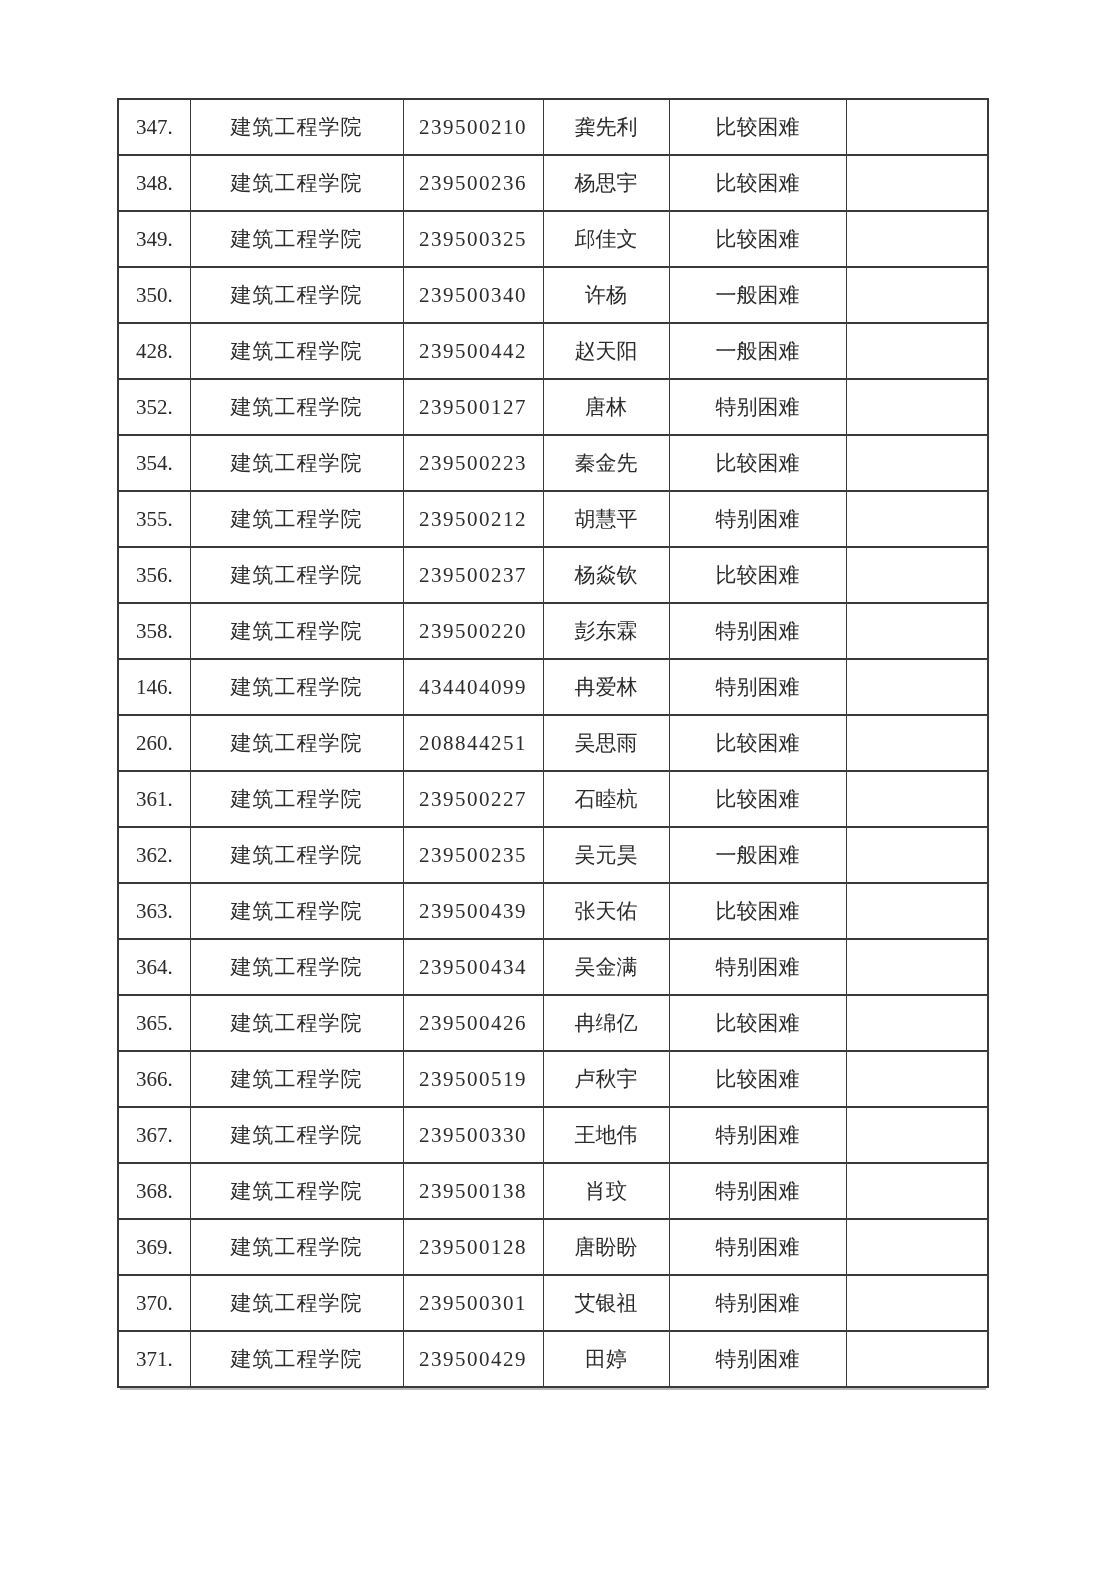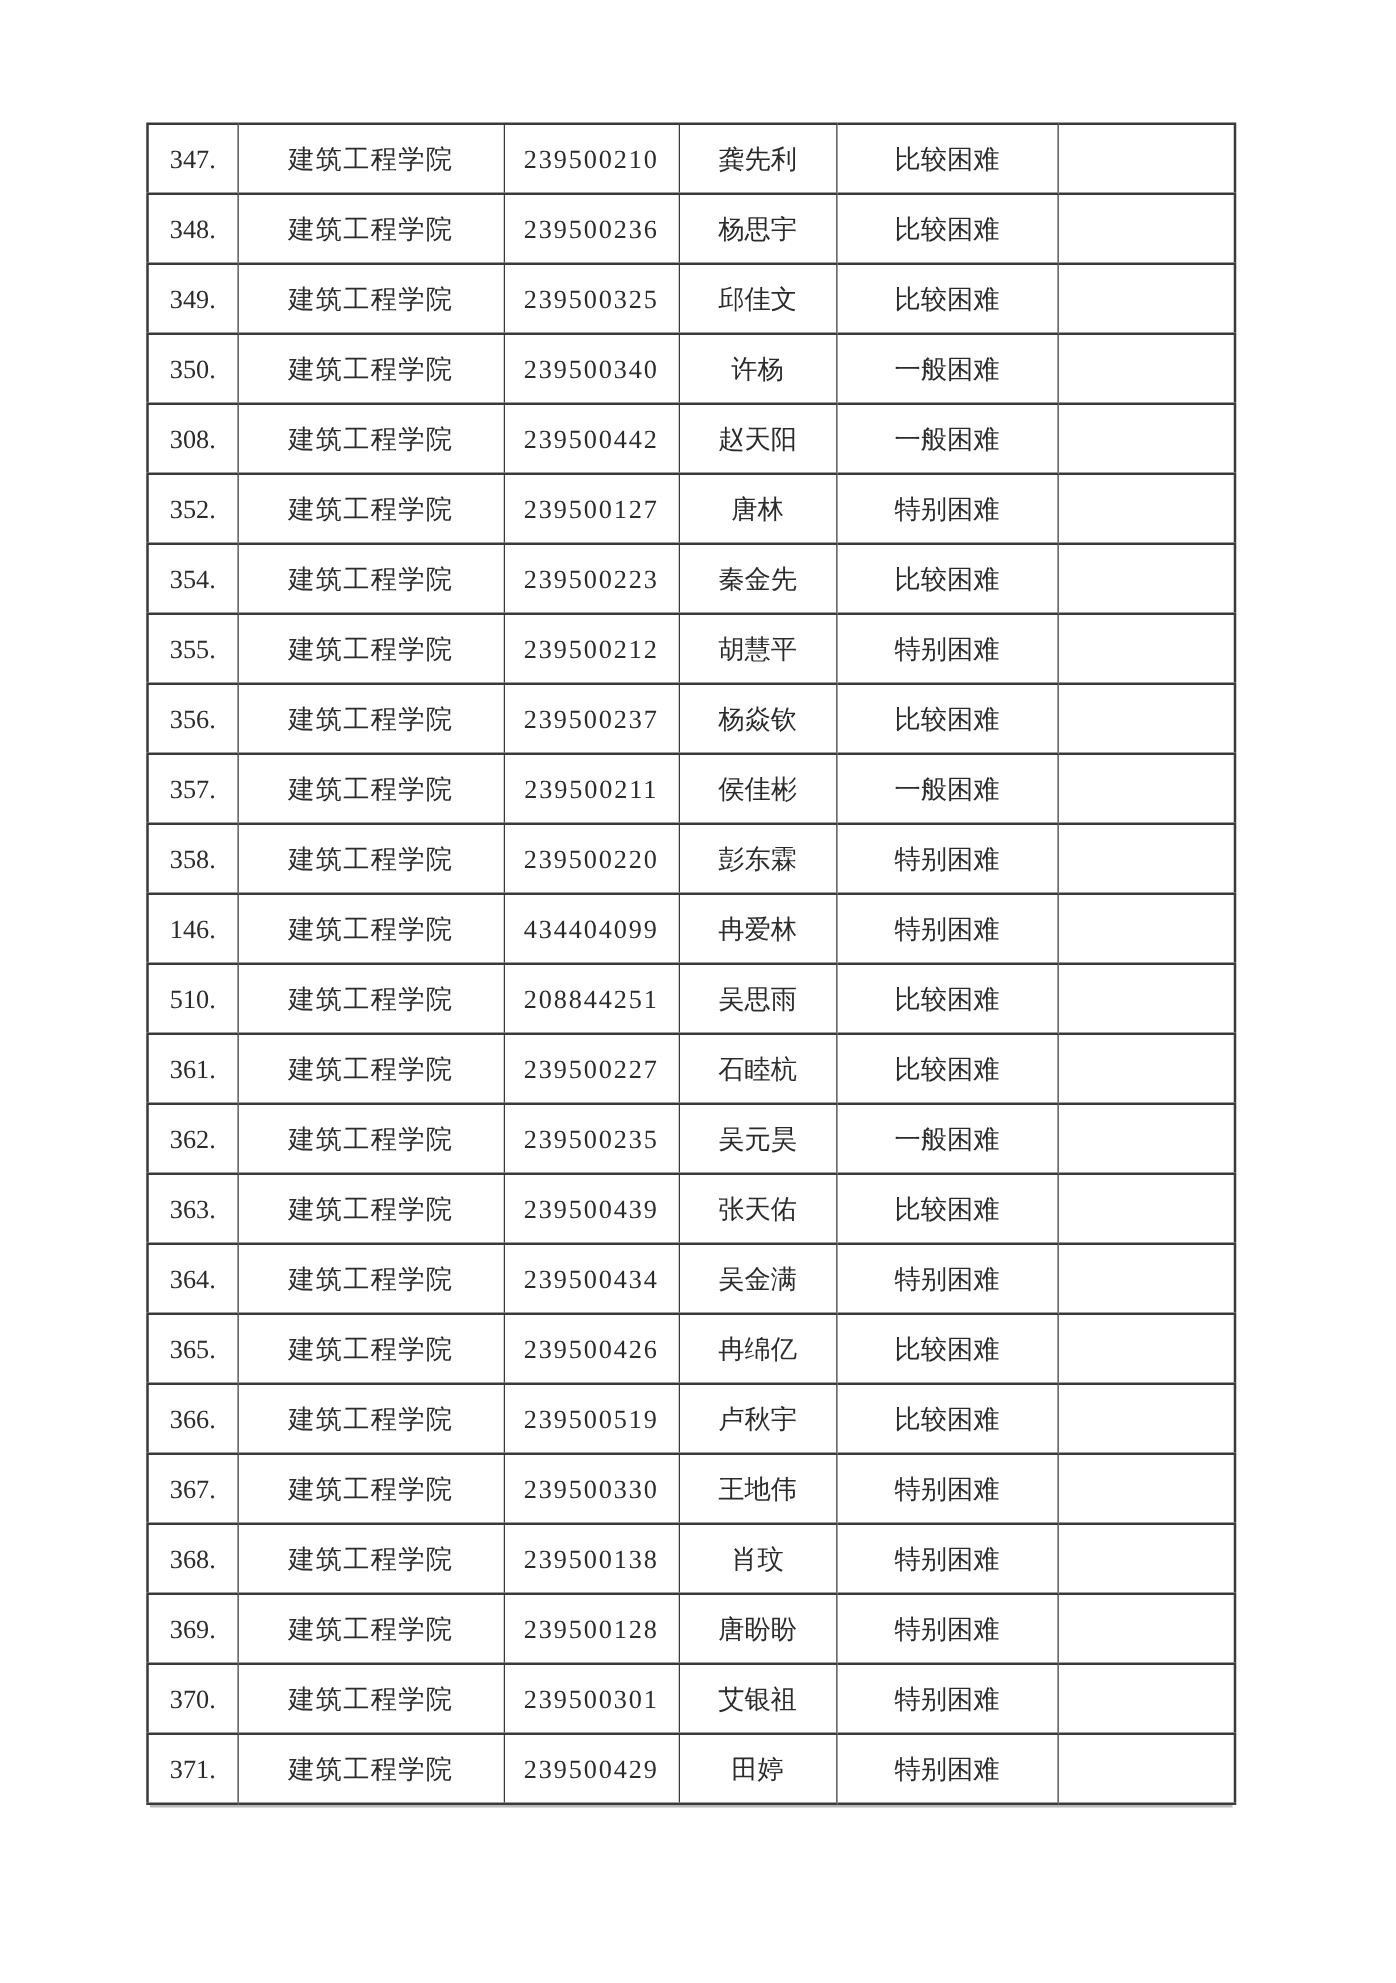--- a/index.html
+++ b/index.html
@@ -93,21 +93,21 @@
   <tr>
     <td class="c-idx">350.</td>
     <td class="c-college">建筑工程学院</td>
     <td class="c-id">239500340</td>
     <td class="c-name">许杨</td>
     <td class="c-diff">一般困难</td>
     <td class="c-remark"></td>
   </tr>
 
   <tr>
-    <td class="c-idx">308.</td>
+    <td class="c-idx">428.</td>
     <td class="c-college">建筑工程学院</td>
     <td class="c-id">239500442</td>
     <td class="c-name">赵天阳</td>
     <td class="c-diff">一般困难</td>
     <td class="c-remark"></td>
   </tr>
 
   <tr>
     <td class="c-idx">352.</td>
     <td class="c-college">建筑工程学院</td>
@@ -138,49 +138,41 @@
 
   <tr>
     <td class="c-idx">356.</td>
     <td class="c-college">建筑工程学院</td>
     <td class="c-id">239500237</td>
     <td class="c-name">杨焱钦</td>
     <td class="c-diff">比较困难</td>
     <td class="c-remark"></td>
   </tr>
 
-  <tr>
-    <td class="c-idx">357.</td>
-    <td class="c-college">建筑工程学院</td>
-    <td class="c-id">239500211</td>
-    <td class="c-name">侯佳彬</td>
-    <td class="c-diff">一般困难</td>
-    <td class="c-remark"></td>
-  </tr>
 
   <tr>
     <td class="c-idx">358.</td>
     <td class="c-college">建筑工程学院</td>
     <td class="c-id">239500220</td>
     <td class="c-name">彭东霖</td>
     <td class="c-diff">特别困难</td>
     <td class="c-remark"></td>
   </tr>
 
   <tr>
     <td class="c-idx">146.</td>
     <td class="c-college">建筑工程学院</td>
     <td class="c-id">434404099</td>
     <td class="c-name">冉爱林</td>
     <td class="c-diff">特别困难</td>
     <td class="c-remark"></td>
   </tr>
 
   <tr>
-    <td class="c-idx">510.</td>
+    <td class="c-idx">260.</td>
     <td class="c-college">建筑工程学院</td>
     <td class="c-id">208844251</td>
     <td class="c-name">吴思雨</td>
     <td class="c-diff">比较困难</td>
     <td class="c-remark"></td>
   </tr>
 
   <tr>
     <td class="c-idx">361.</td>
     <td class="c-college">建筑工程学院</td>

